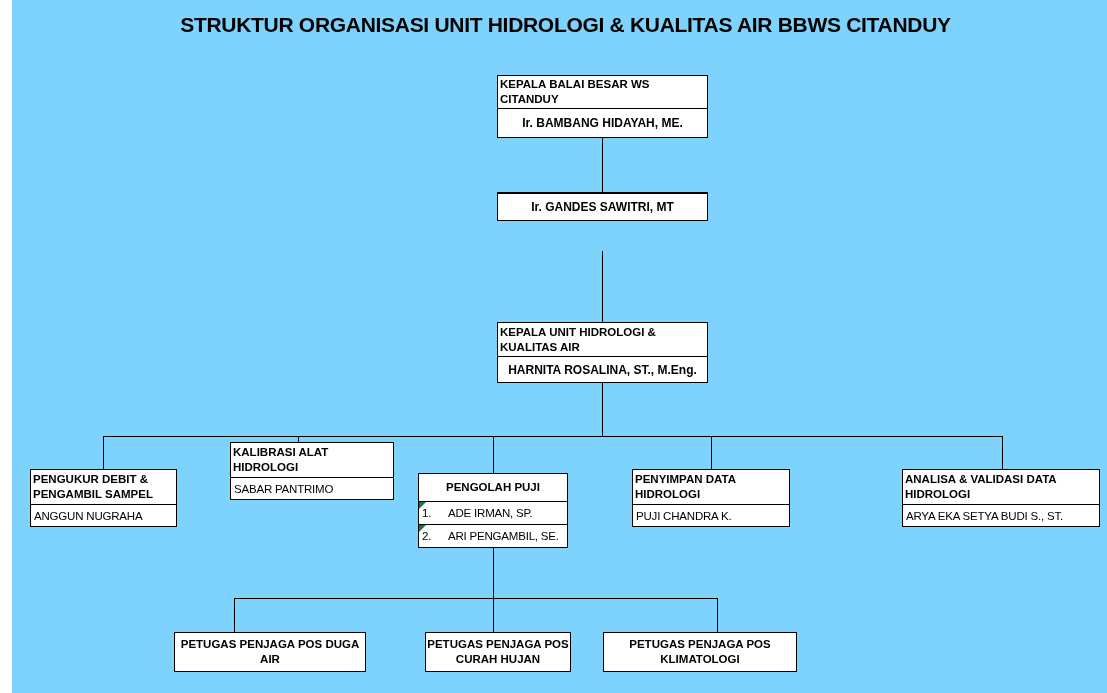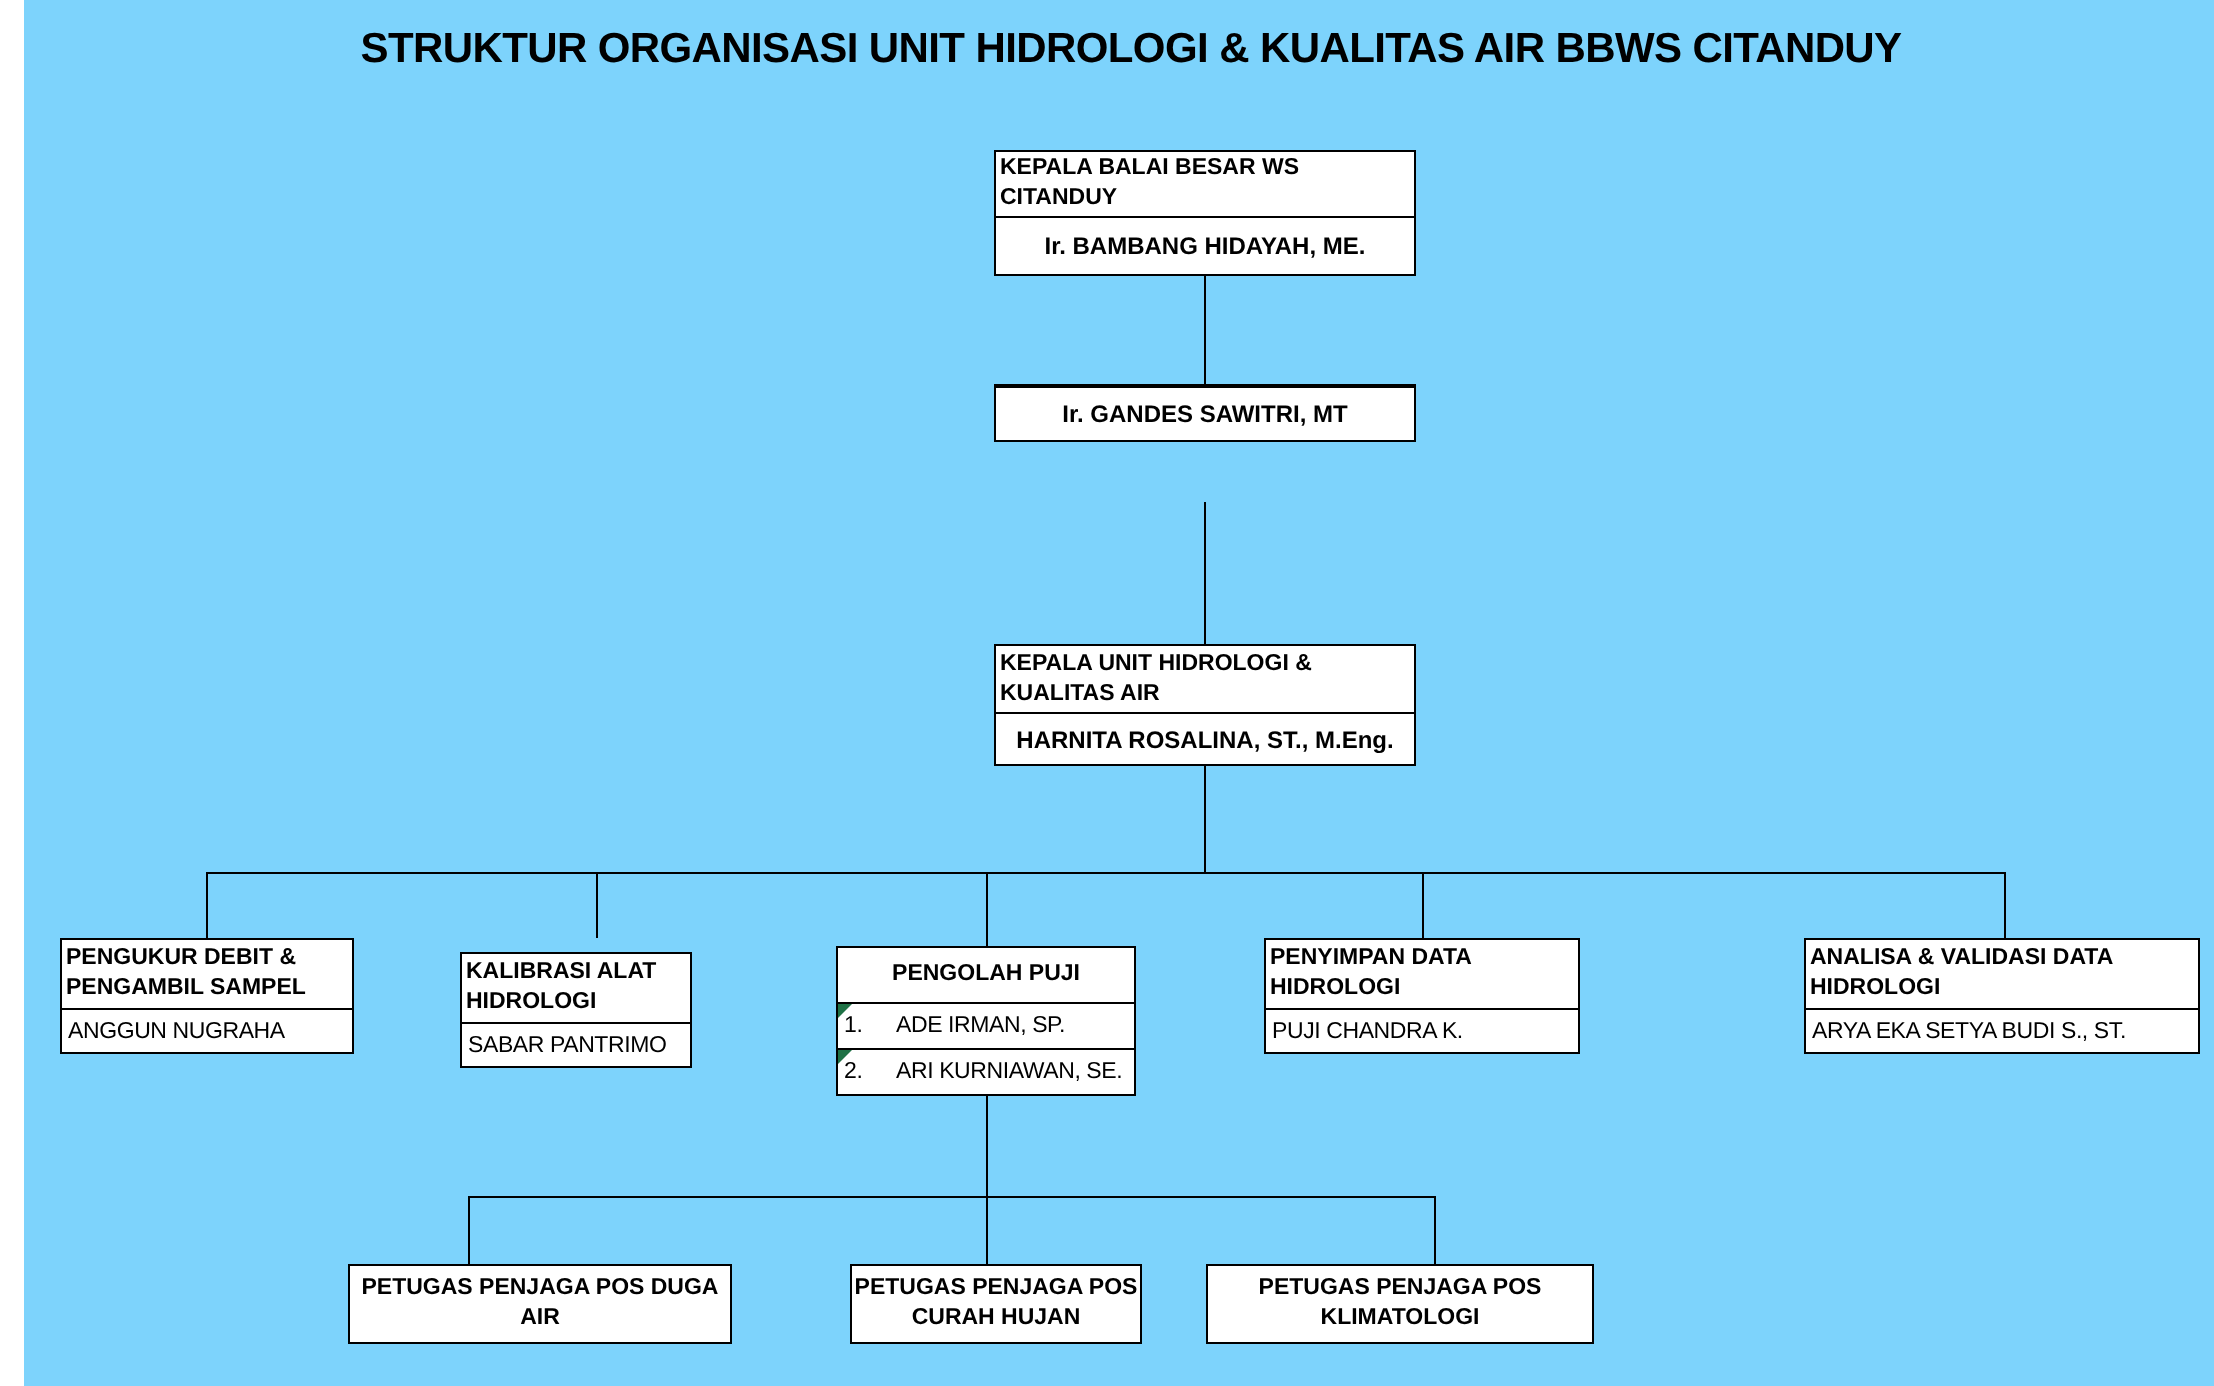--- a/index.html
+++ b/index.html
@@ -117,36 +117,36 @@
   <div class="line" style="left:286px; top:436px; width:1px; height:33px;"></div>
   <div class="line" style="left:481px; top:436px; width:1px; height:37px;"></div>
   <div class="line" style="left:699px; top:436px; width:1px; height:33px;"></div>
   <div class="line" style="left:990px; top:436px; width:1px; height:33px;"></div>
 
   <div class="box" style="left:18px; top:469px; width:147px;">
     <div class="role" style="height:34px;">PENGUKUR DEBIT &amp; PENGAMBIL SAMPEL</div>
     <div class="name left" style="height:22px;">ANGGUN NUGRAHA</div>
   </div>
 
-  <div class="box" style="left:218px; top:476px; width:116px;">
+  <div class="box" style="left:218px; top:442px; width:164px;">
     <div class="role" style="height:34px;">KALIBRASI ALAT HIDROLOGI</div>
     <div class="name left" style="height:22px;">SABAR PANTRIMO</div>
   </div>
 
   <div class="box" style="left:406px; top:473px; width:150px;">
     <div class="role" style="height:27px;">PENGOLAH PUJI</div>
     <div class="member-row">
       <span class="tri"></span>
       <span class="num">1.</span>
       <span>ADE IRMAN, SP.</span>
     </div>
     <div class="member-row">
       <span class="tri"></span>
       <span class="num">2.</span>
-      <span>ARI KURNIAWAN, SE.</span>
+      <span>ARI PENGAMBIL, SE.</span>
     </div>
   </div>
 
   <div class="box" style="left:890px; top:469px; width:198px;">
     <div class="role" style="height:34px;">ANALISA &amp; VALIDASI DATA HIDROLOGI</div>
     <div class="name left" style="height:22px;">ARYA EKA SETYA BUDI S., ST.</div>
   </div>
 
   <div class="box" style="left:620px; top:469px; width:158px;">
     <div class="role" style="height:34px;">PENYIMPAN DATA HIDROLOGI</div>

